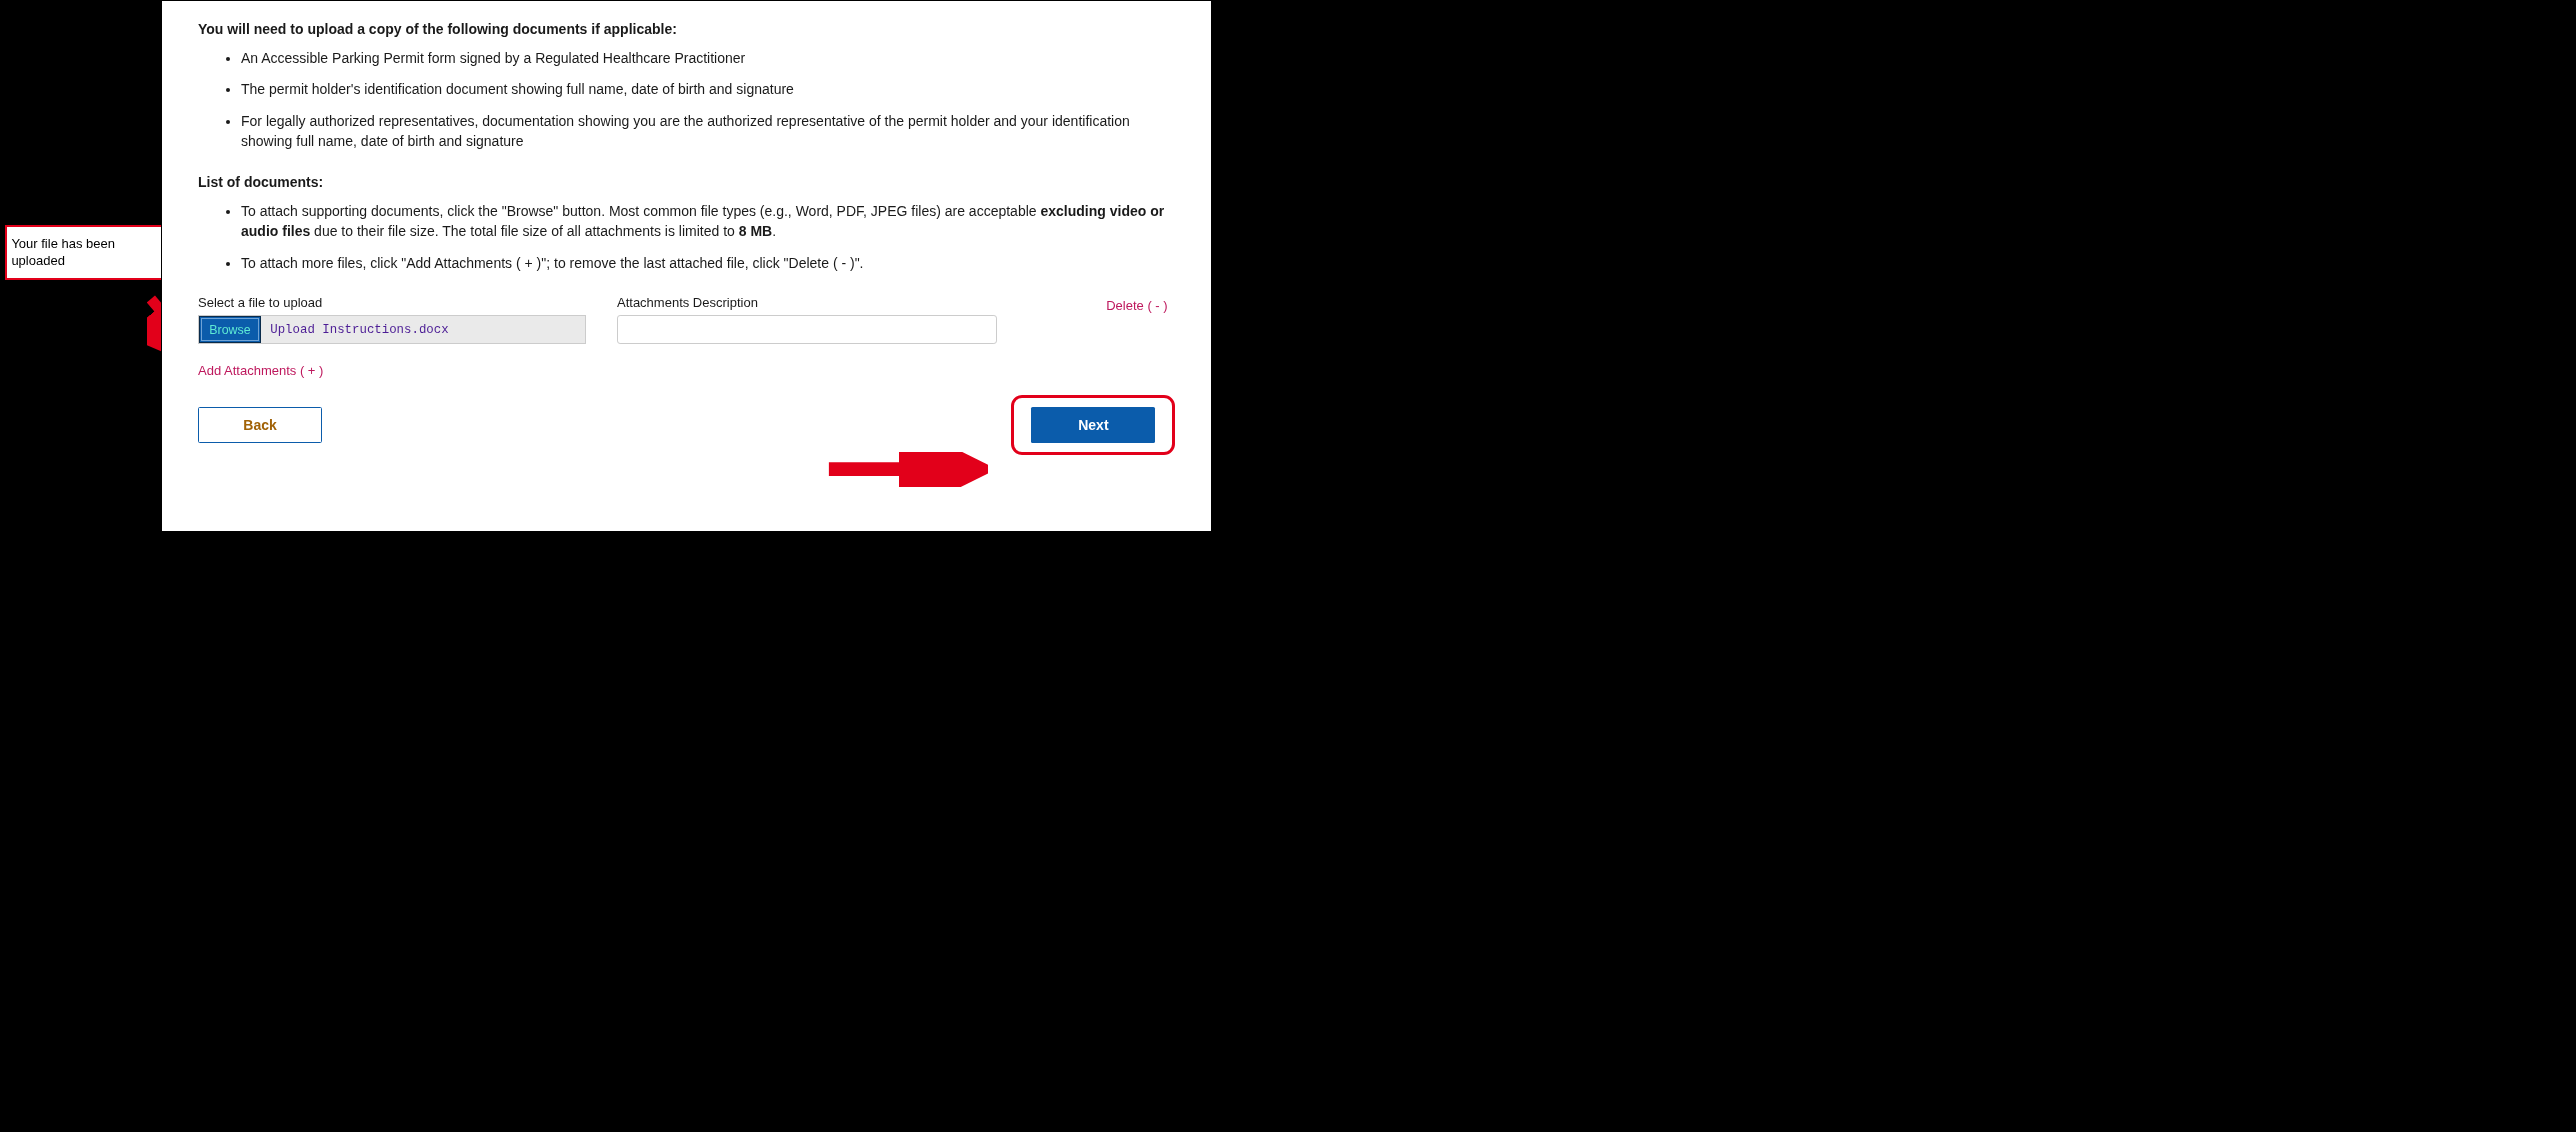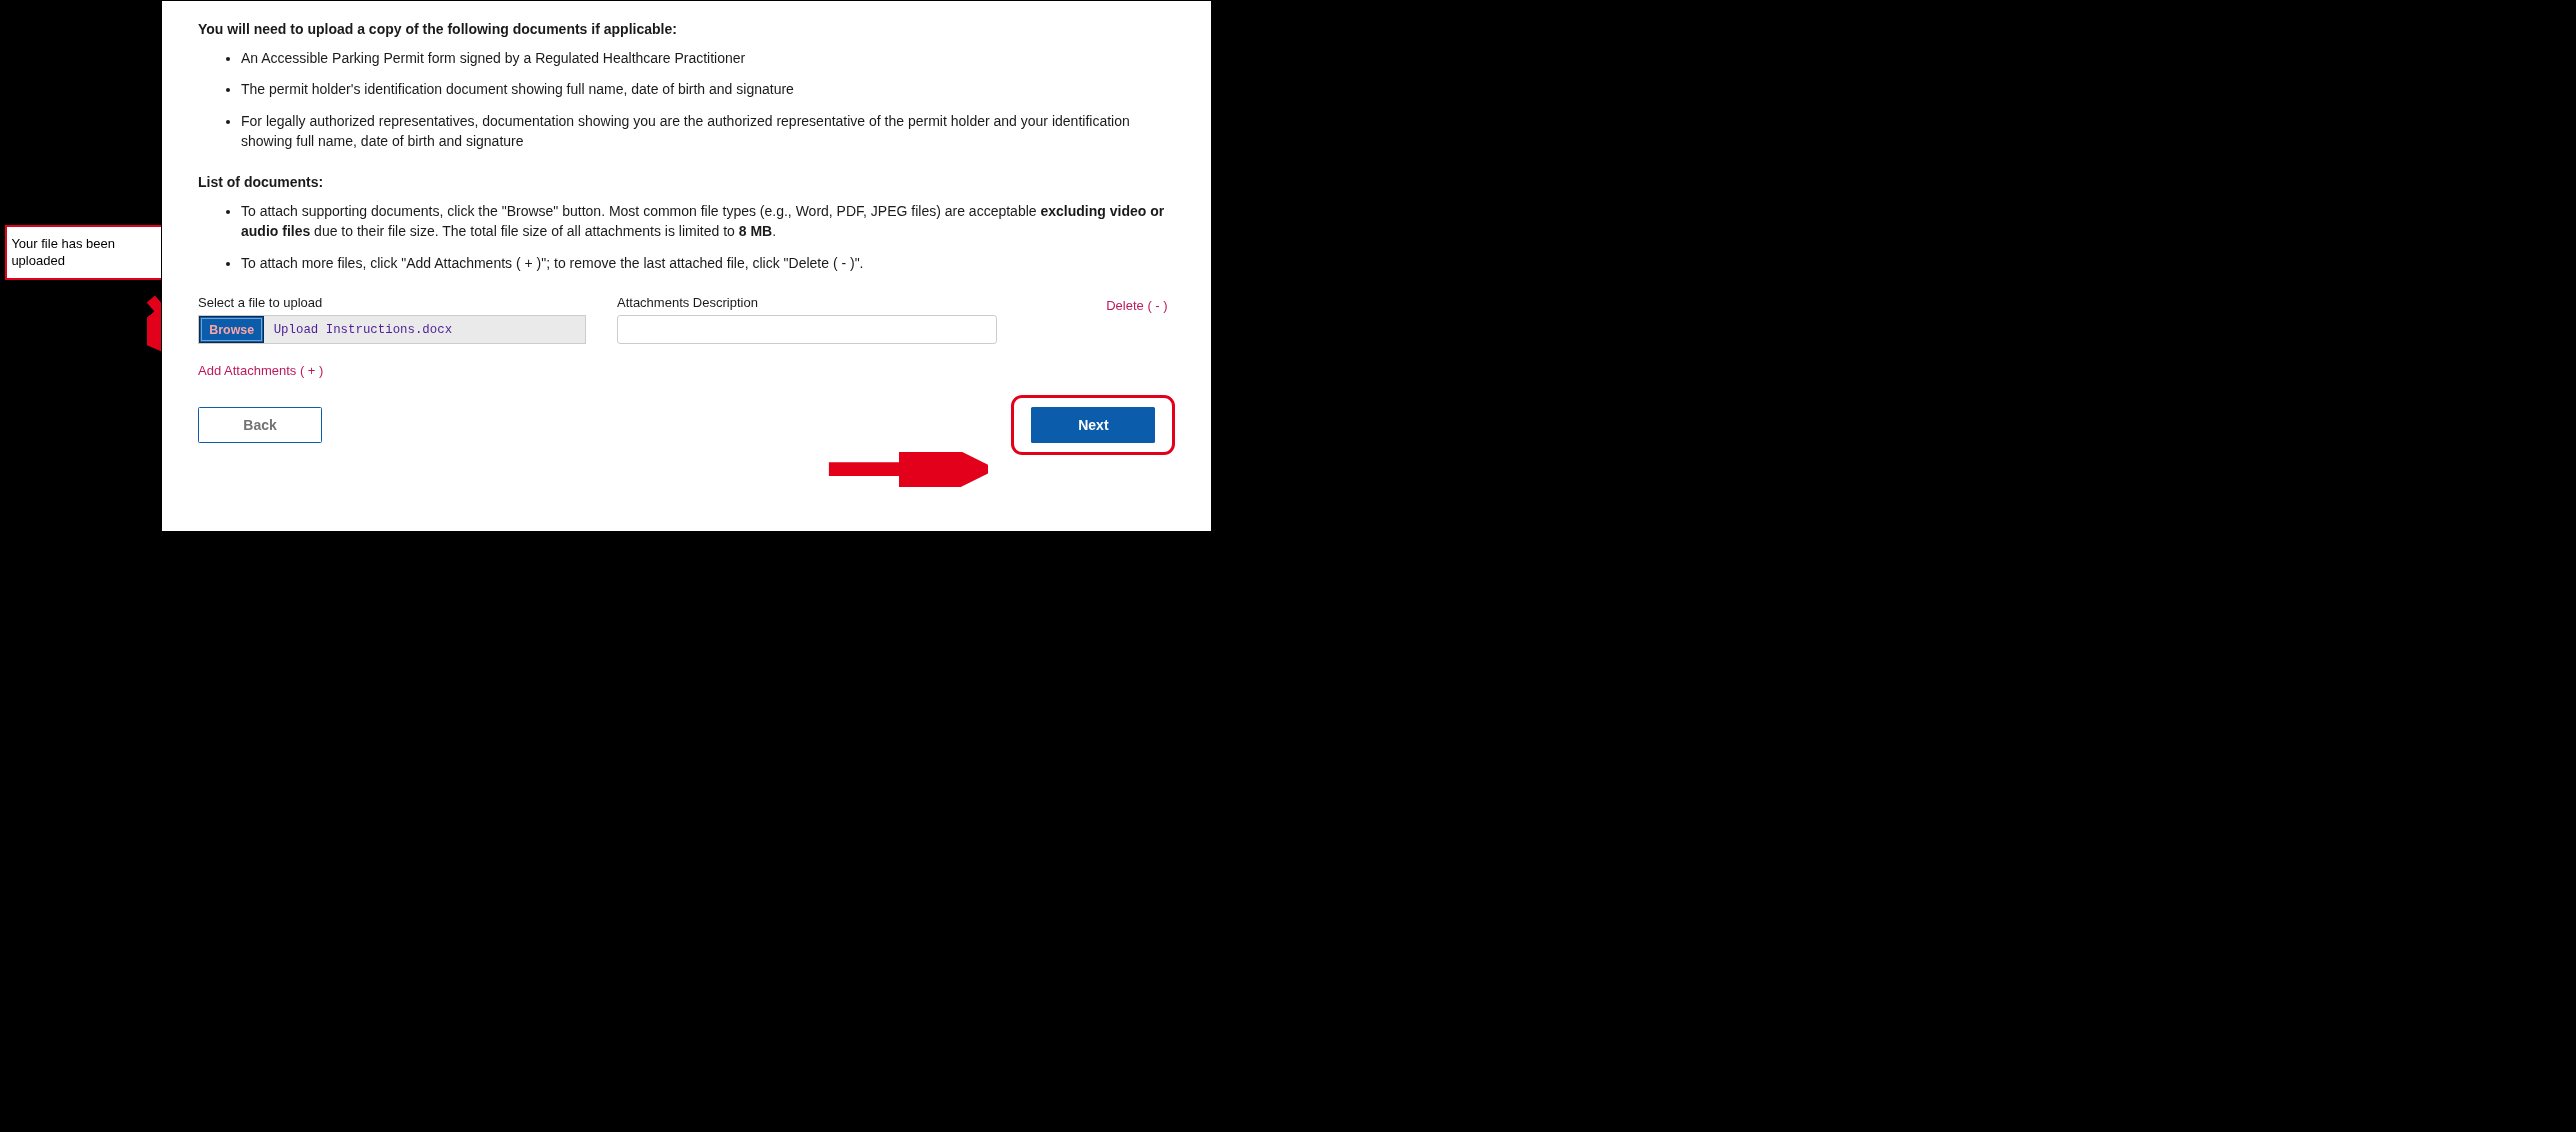--- a/index.html
+++ b/index.html
@@ -72,29 +72,29 @@
     display: block;
   }
   .file-row {
     display: flex;
     border: 0.8px solid #ccc;
     background: #eee;
     height: 29.5px;
   }
   .browse-btn {
     background: #0b5cab;
-    color: #fca5a5;
+    color: #5eead4;
     border: 1.6px solid #0a2b4a;
     outline: 1.6px solid #6fa3d6;
     outline-offset: -3.1px;
     font-size: 12.4px;
     padding: 0 9.3px;
     height: 100%;
     cursor: pointer;
-    font-weight: 700;
+    font-weight: 400;
   }
   .filename {
     padding: 0 9.3px;
     font-size: 12.4px;
     color: #4c1d95;
     display: flex;
     align-items: center;
     flex: 1;
     background: #eaeaea;
     font-family: Liberation Mono, monospace;
@@ -119,21 +119,21 @@
   }
   .nav-row {
     margin-top: 17px;
     display: flex;
     justify-content: space-between;
     align-items: center;
   }
   .btn-back {
     border: 1.6px solid #0b5cab;
     background: #fff;
-    color: #737373;
+    color: #a16207;
     font-weight: 700;
     font-size: 14px;
     height: 36px;
     width: 124px;
     cursor: pointer;
     border-radius: 1.6px;
   }
   .btn-next {
     background: #0b5cab;
     color: #fff;

